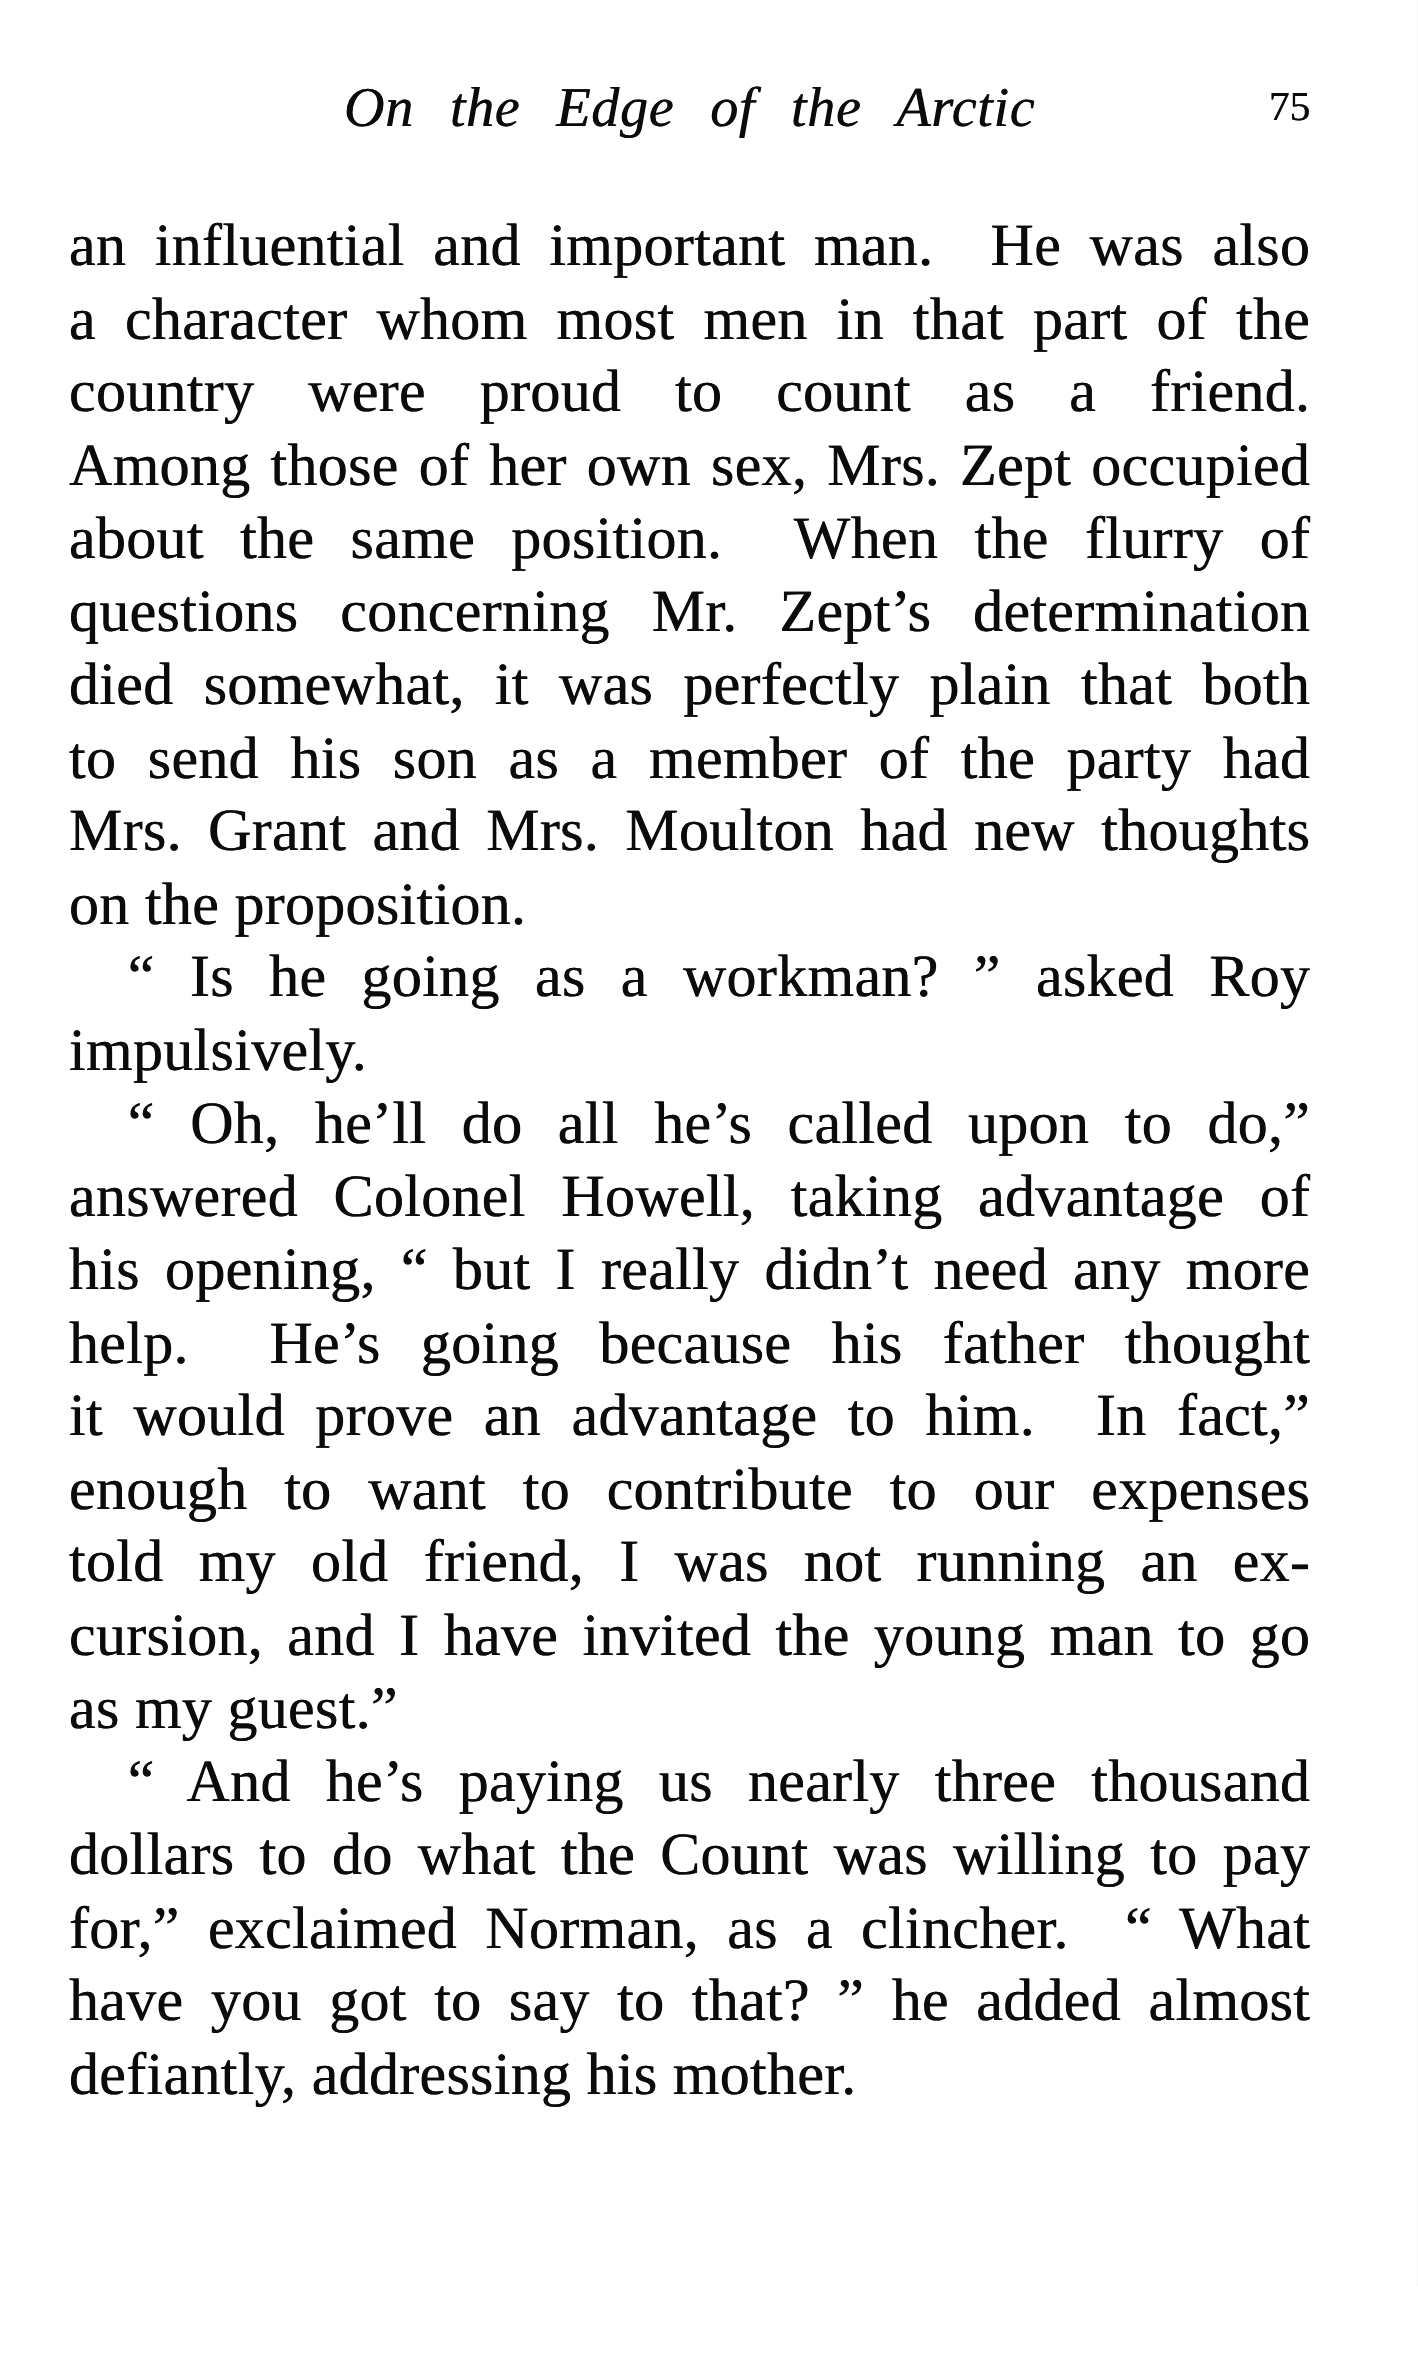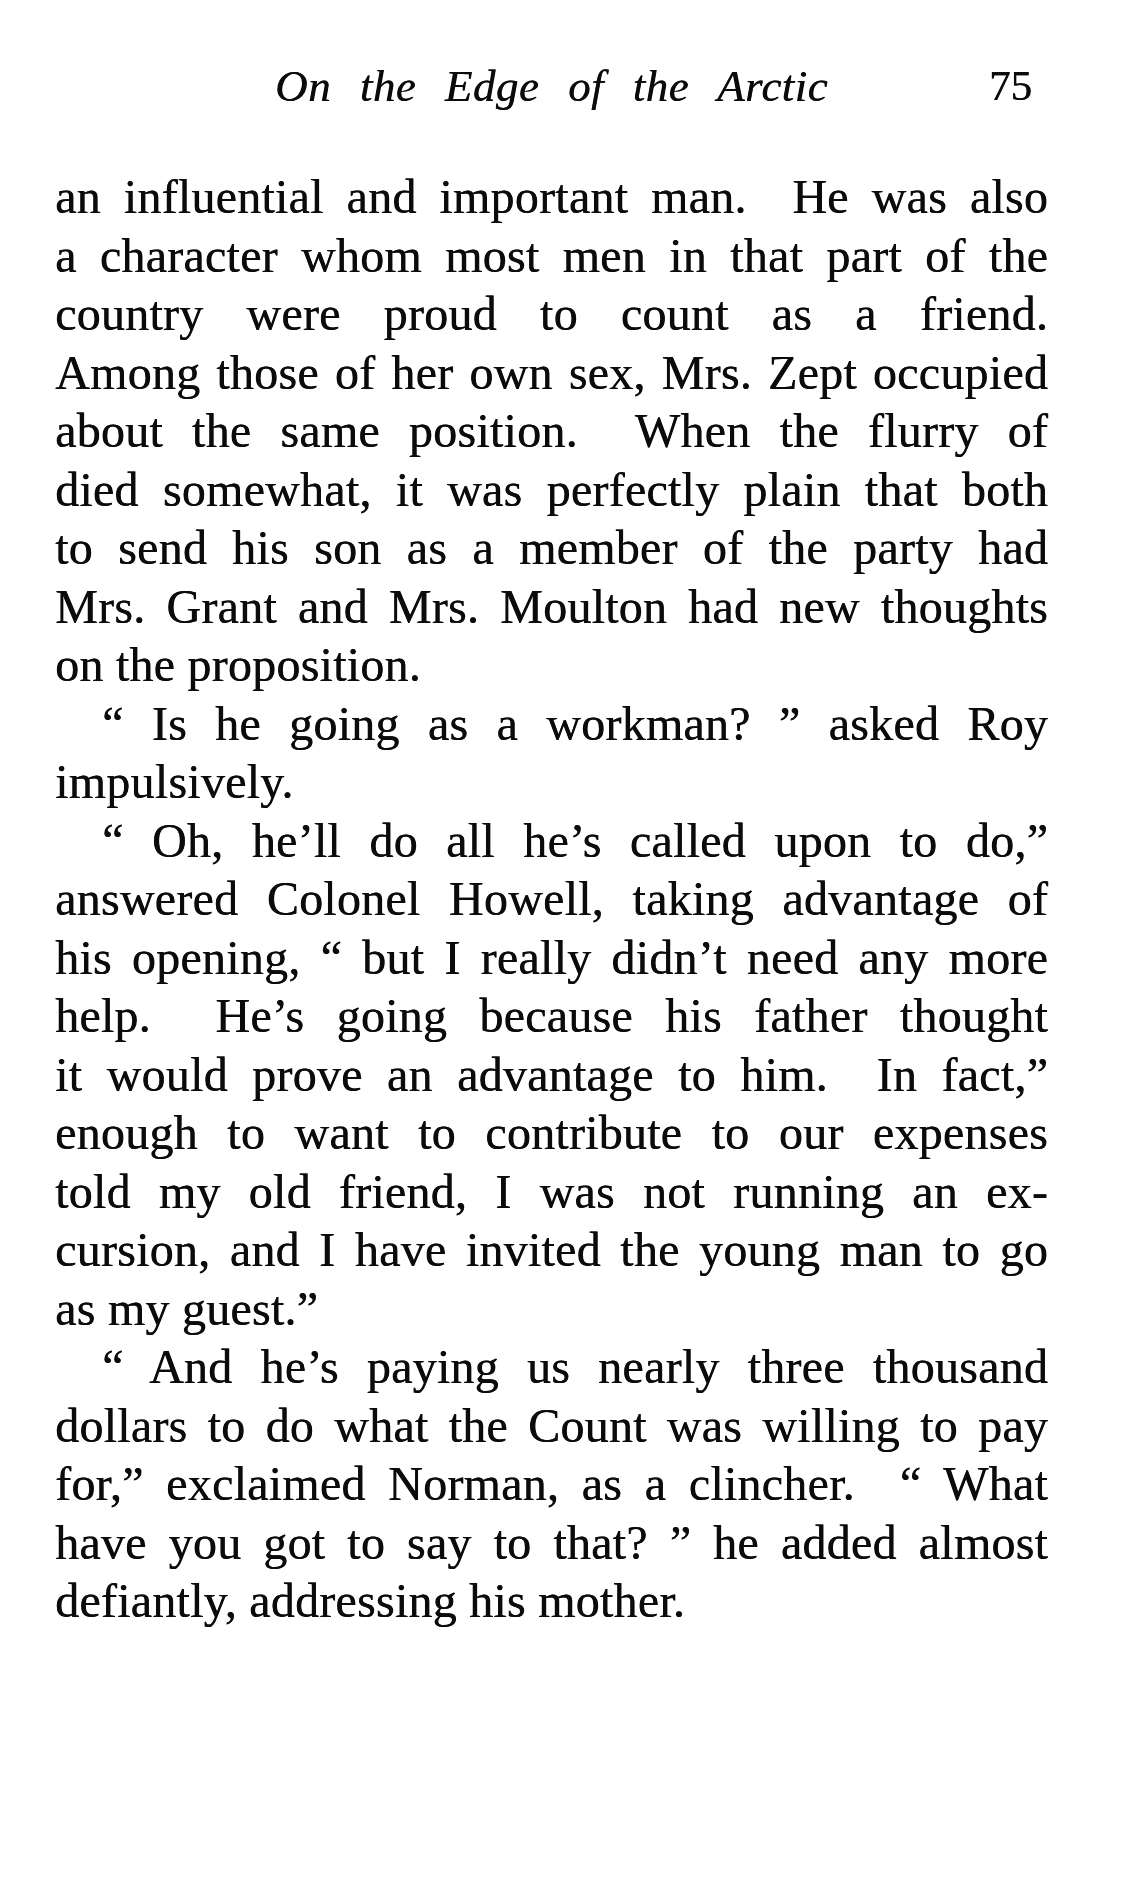--- a/index.html
+++ b/index.html
@@ -31,25 +31,25 @@
     text-align: center;
     font-size: 45px;
   }
   .head-title {
     font-style: italic;
     word-spacing: 0.38em;
     letter-spacing: 0.01em;
   }
   .folio {
     position: absolute;
-    right: 16px;
+    right: 0;
     top: 0;
     height: 60px;
     line-height: 60px;
-    font-size: 43px;
+    font-size: 33px;
     font-style: normal;
   }
   .body-text {
     position: absolute;
     left: 55px;
     top: 168px;
     width: 993px;
     font-size: 48px;
   }
   .line {
@@ -75,20 +75,21 @@
   <div class="running-head ink">
     <span class="head-title">On the Edge of the Arctic</span>
     <span class="folio">75</span>
   </div>
   <div class="body-text ink">
       <div class="line">an influential and important man.&nbsp; He was also</div>
       <div class="line">a character whom most men in that part of the</div>
       <div class="line">country were proud to count as a friend.</div>
       <div class="line">Among those of her own sex, Mrs. Zept occupied</div>
       <div class="line">about the same position.&nbsp; When the flurry of</div>
+      <div class="line">questions concerning Mr. Zept’s determination</div>
       <div class="line">died somewhat, it was perfectly plain that both</div>
       <div class="line">to send his son as a member of the party had</div>
       <div class="line">Mrs. Grant and Mrs. Moulton had new thoughts</div>
       <div class="line para-end">on the proposition.</div>
       <div class="line indent">“ Is he going as a workman? ” asked Roy</div>
       <div class="line para-end">impulsively.</div>
       <div class="line indent">“ Oh, he’ll do all he’s called upon to do,”</div>
       <div class="line">answered Colonel Howell, taking advantage of</div>
       <div class="line">his opening, “ but I really didn’t need any more</div>
       <div class="line">help.&nbsp; He’s going because his father thought</div>

